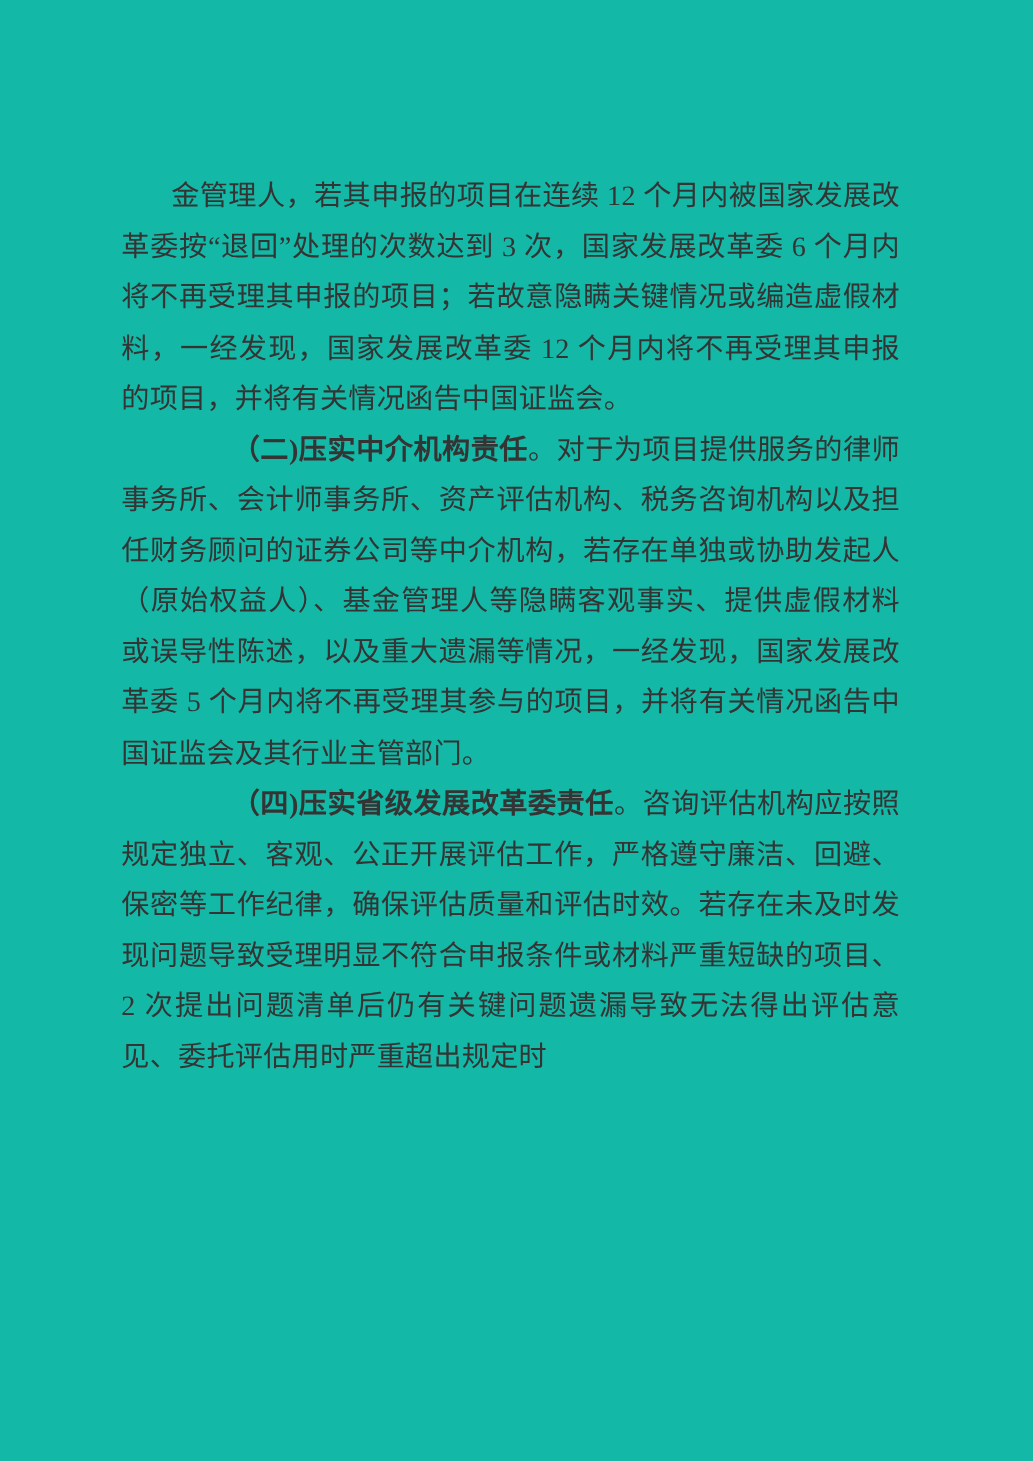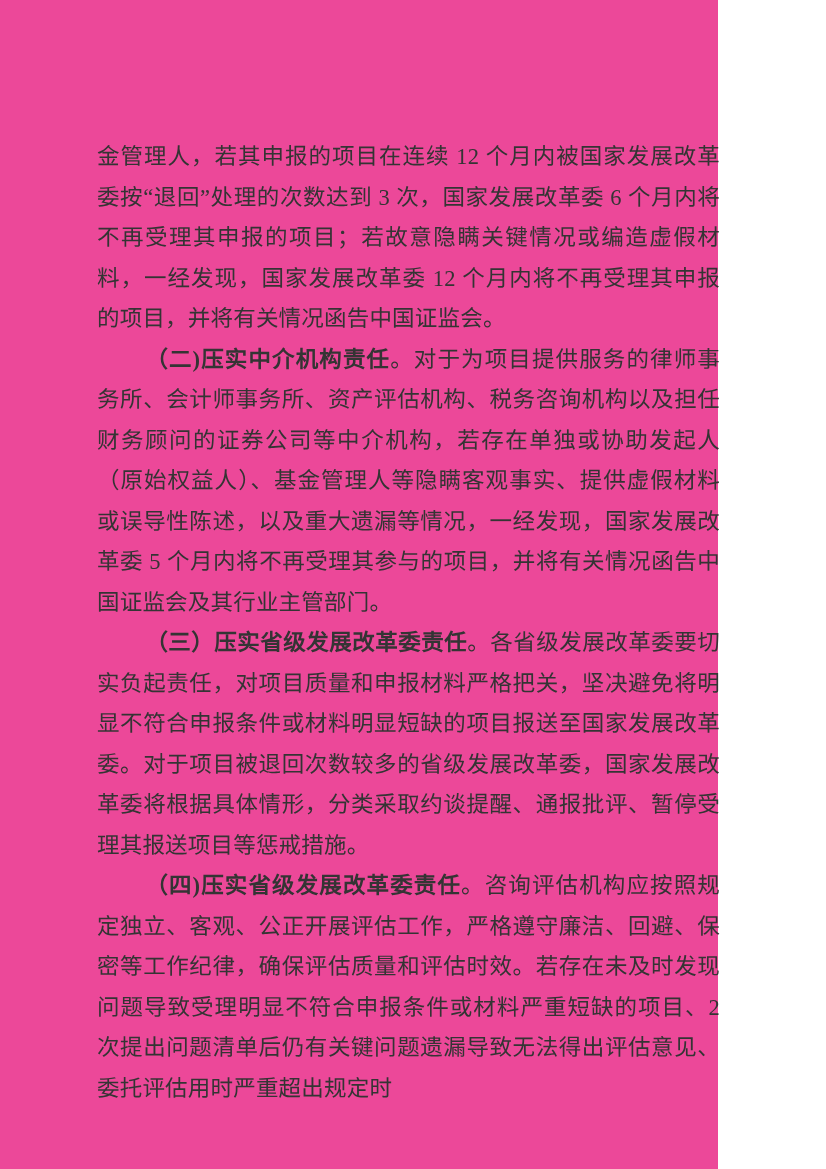--- a/index.html
+++ b/index.html
@@ -10,23 +10,23 @@
   }
   body {
     width: 826px;
     height: 1169px;
     background: #ffffff;
     overflow: hidden;
     position: relative;
   }
   .page {
     position: relative;
-    width: 718px;
+    width: 826px;
     height: 1169px;
-    background: #ec4899;
+    background: #14b8a6;
   }
   .content {
     position: absolute;
     left: 97px;
     top: 137px;
     width: 623px;
   }
   .para {
     margin: 0;
     padding: 0;
@@ -35,30 +35,30 @@
     line-height: 40.5px;
     color: #343434;
     text-align: justify;
     letter-spacing: 0.2px;
   }
   .para.indent {
     text-indent: 2.15em;
   }
   .lead {
     font-weight: bold;
+    margin-left: 40px;
   }
 </style>
 </head>
 <body>
 
 <div class="page">
   <div class="content">
 
     <p class="para"><span class="lead"></span><span class="body-text">金管理人，若其申报的项目在连续 12 个月内被国家发展改革委按“退回”处理的次数达到 3 次，国家发展改革委 6 个月内将不再受理其申报的项目；若故意隐瞒关键情况或编造虚假材料，一经发现，国家发展改革委 12 个月内将不再受理其申报的项目，并将有关情况函告中国证监会。</span></p>
 
     <p class="para indent"><span class="lead">（二)压实中介机构责任</span><span class="body-text">。对于为项目提供服务的律师事务所、会计师事务所、资产评估机构、税务咨询机构以及担任财务顾问的证券公司等中介机构，若存在单独或协助发起人（原始权益人）、基金管理人等隐瞒客观事实、提供虚假材料或误导性陈述，以及重大遗漏等情况，一经发现，国家发展改革委 5 个月内将不再受理其参与的项目，并将有关情况函告中国证监会及其行业主管部门。</span></p>
 
-    <p class="para indent"><span class="lead">（三）压实省级发展改革委责任</span><span class="body-text">。各省级发展改革委要切实负起责任，对项目质量和申报材料严格把关，坚决避免将明显不符合申报条件或材料明显短缺的项目报送至国家发展改革委。对于项目被退回次数较多的省级发展改革委，国家发展改革委将根据具体情形，分类采取约谈提醒、通报批评、暂停受理其报送项目等惩戒措施。</span></p>
 
     <p class="para indent"><span class="lead">（四)压实省级发展改革委责任</span><span class="body-text">。咨询评估机构应按照规定独立、客观、公正开展评估工作，严格遵守廉洁、回避、保密等工作纪律，确保评估质量和评估时效。若存在未及时发现问题导致受理明显不符合申报条件或材料严重短缺的项目、2 次提出问题清单后仍有关键问题遗漏导致无法得出评估意见、委托评估用时严重超出规定时</span></p>
 
   </div>
 </div>
 
 </body></html>

